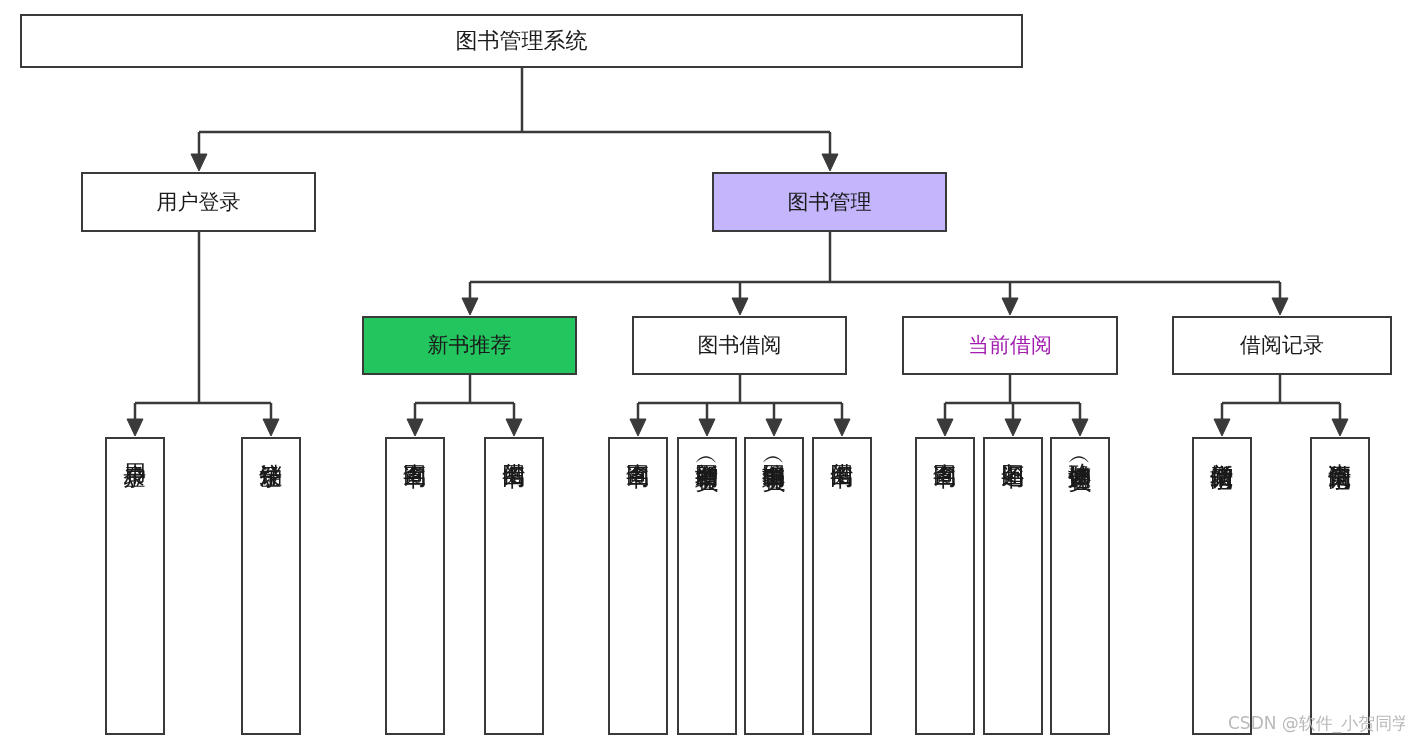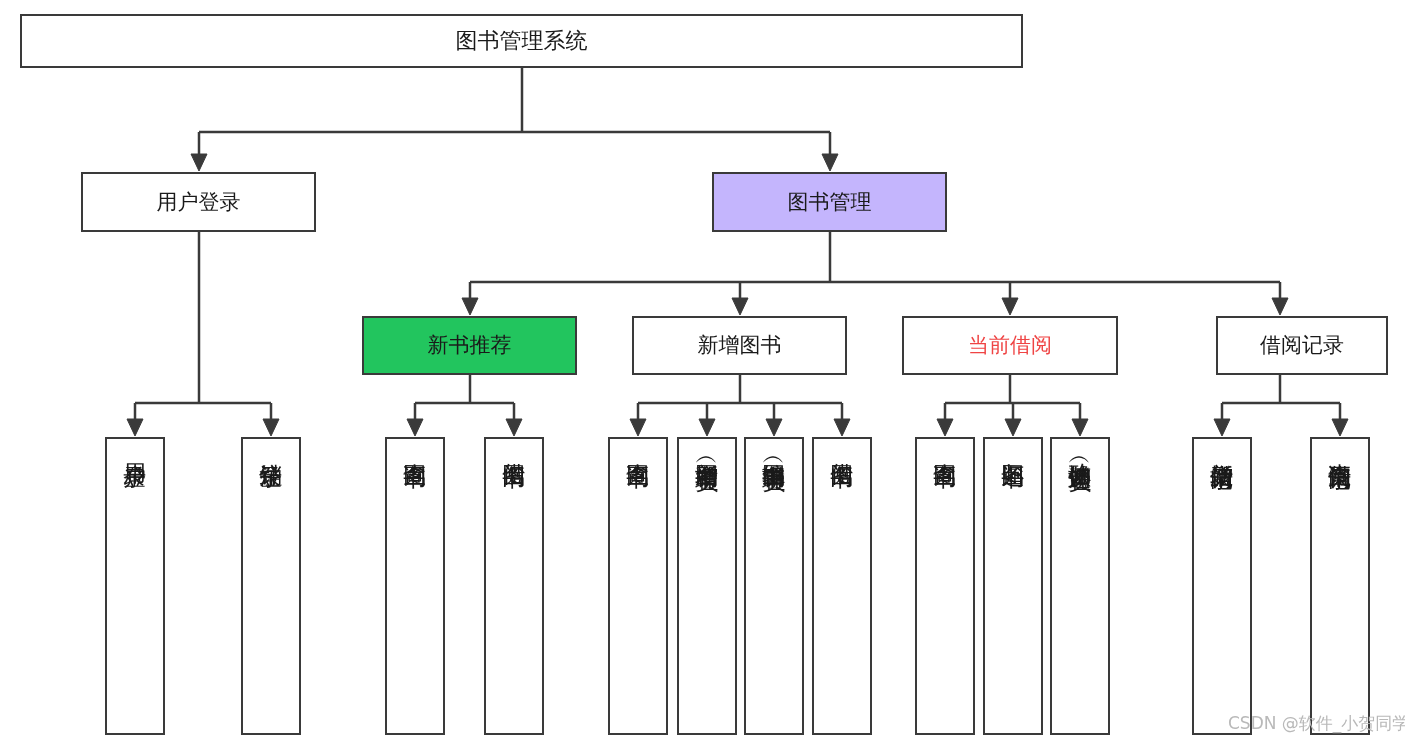--- a/index.html
+++ b/index.html
@@ -137,26 +137,26 @@
       <div class="node horizontal" style="left: 81px; top: 172px; width: 235px; height: 60px; border-color: rgb(58, 58, 58); background: rgb(255, 255, 255); color: rgb(26, 26, 26);">
         <span class="node-label">用户登录</span>
       </div>
       <div class="node horizontal" style="left: 712px; top: 172px; width: 235px; height: 60px; border-color: rgb(58, 58, 58); background: #c4b5fd; color: rgb(26, 26, 26);">
         <span class="node-label">图书管理</span>
       </div>
       <div class="node horizontal" style="left: 362px; top: 316px; width: 215px; height: 59px; border-color: rgb(58, 58, 58); background: #22c55e; color: rgb(26, 26, 26);">
         <span class="node-label">新书推荐</span>
       </div>
       <div class="node horizontal" style="left: 632px; top: 316px; width: 215px; height: 59px; border-color: rgb(58, 58, 58); background: rgb(255, 255, 255); color: rgb(26, 26, 26);">
-        <span class="node-label">新增图书</span>
+        <span class="node-label">图书借阅</span>
       </div>
-      <div class="node horizontal" style="left: 902px; top: 316px; width: 216px; height: 59px; border-color: rgb(58, 58, 58); background: rgb(255, 255, 255); color: #ef4444;">
+      <div class="node horizontal" style="left: 902px; top: 316px; width: 216px; height: 59px; border-color: rgb(58, 58, 58); background: rgb(255, 255, 255); color: #a21caf;">
         <span class="node-label">当前借阅</span>
       </div>
-      <div class="node horizontal" style="left: 1216px; top: 316px; width: 172px; height: 59px; border-color: rgb(58, 58, 58); background: rgb(255, 255, 255); color: rgb(26, 26, 26);">
+      <div class="node horizontal" style="left: 1172px; top: 316px; width: 220px; height: 59px; border-color: rgb(58, 58, 58); background: rgb(255, 255, 255); color: rgb(26, 26, 26);">
         <span class="node-label">借阅记录</span>
       </div>
       <div class="node vertical" style="left: 105px; top: 437px; width: 60px; height: 298px; border-color: rgb(58, 58, 58); background: rgb(255, 255, 255); color: rgb(26, 26, 26);">
         <span class="node-label">用户登录</span>
       </div>
       <div class="node vertical" style="left: 241px; top: 437px; width: 60px; height: 298px; border-color: rgb(58, 58, 58); background: rgb(255, 255, 255); color: rgb(26, 26, 26);">
         <span class="node-label">注销登录</span>
       </div>
       <div class="node vertical" style="left: 385px; top: 437px; width: 60px; height: 298px; border-color: rgb(58, 58, 58); background: rgb(255, 255, 255); color: rgb(26, 26, 26);">
         <span class="node-label">查询图书</span>

